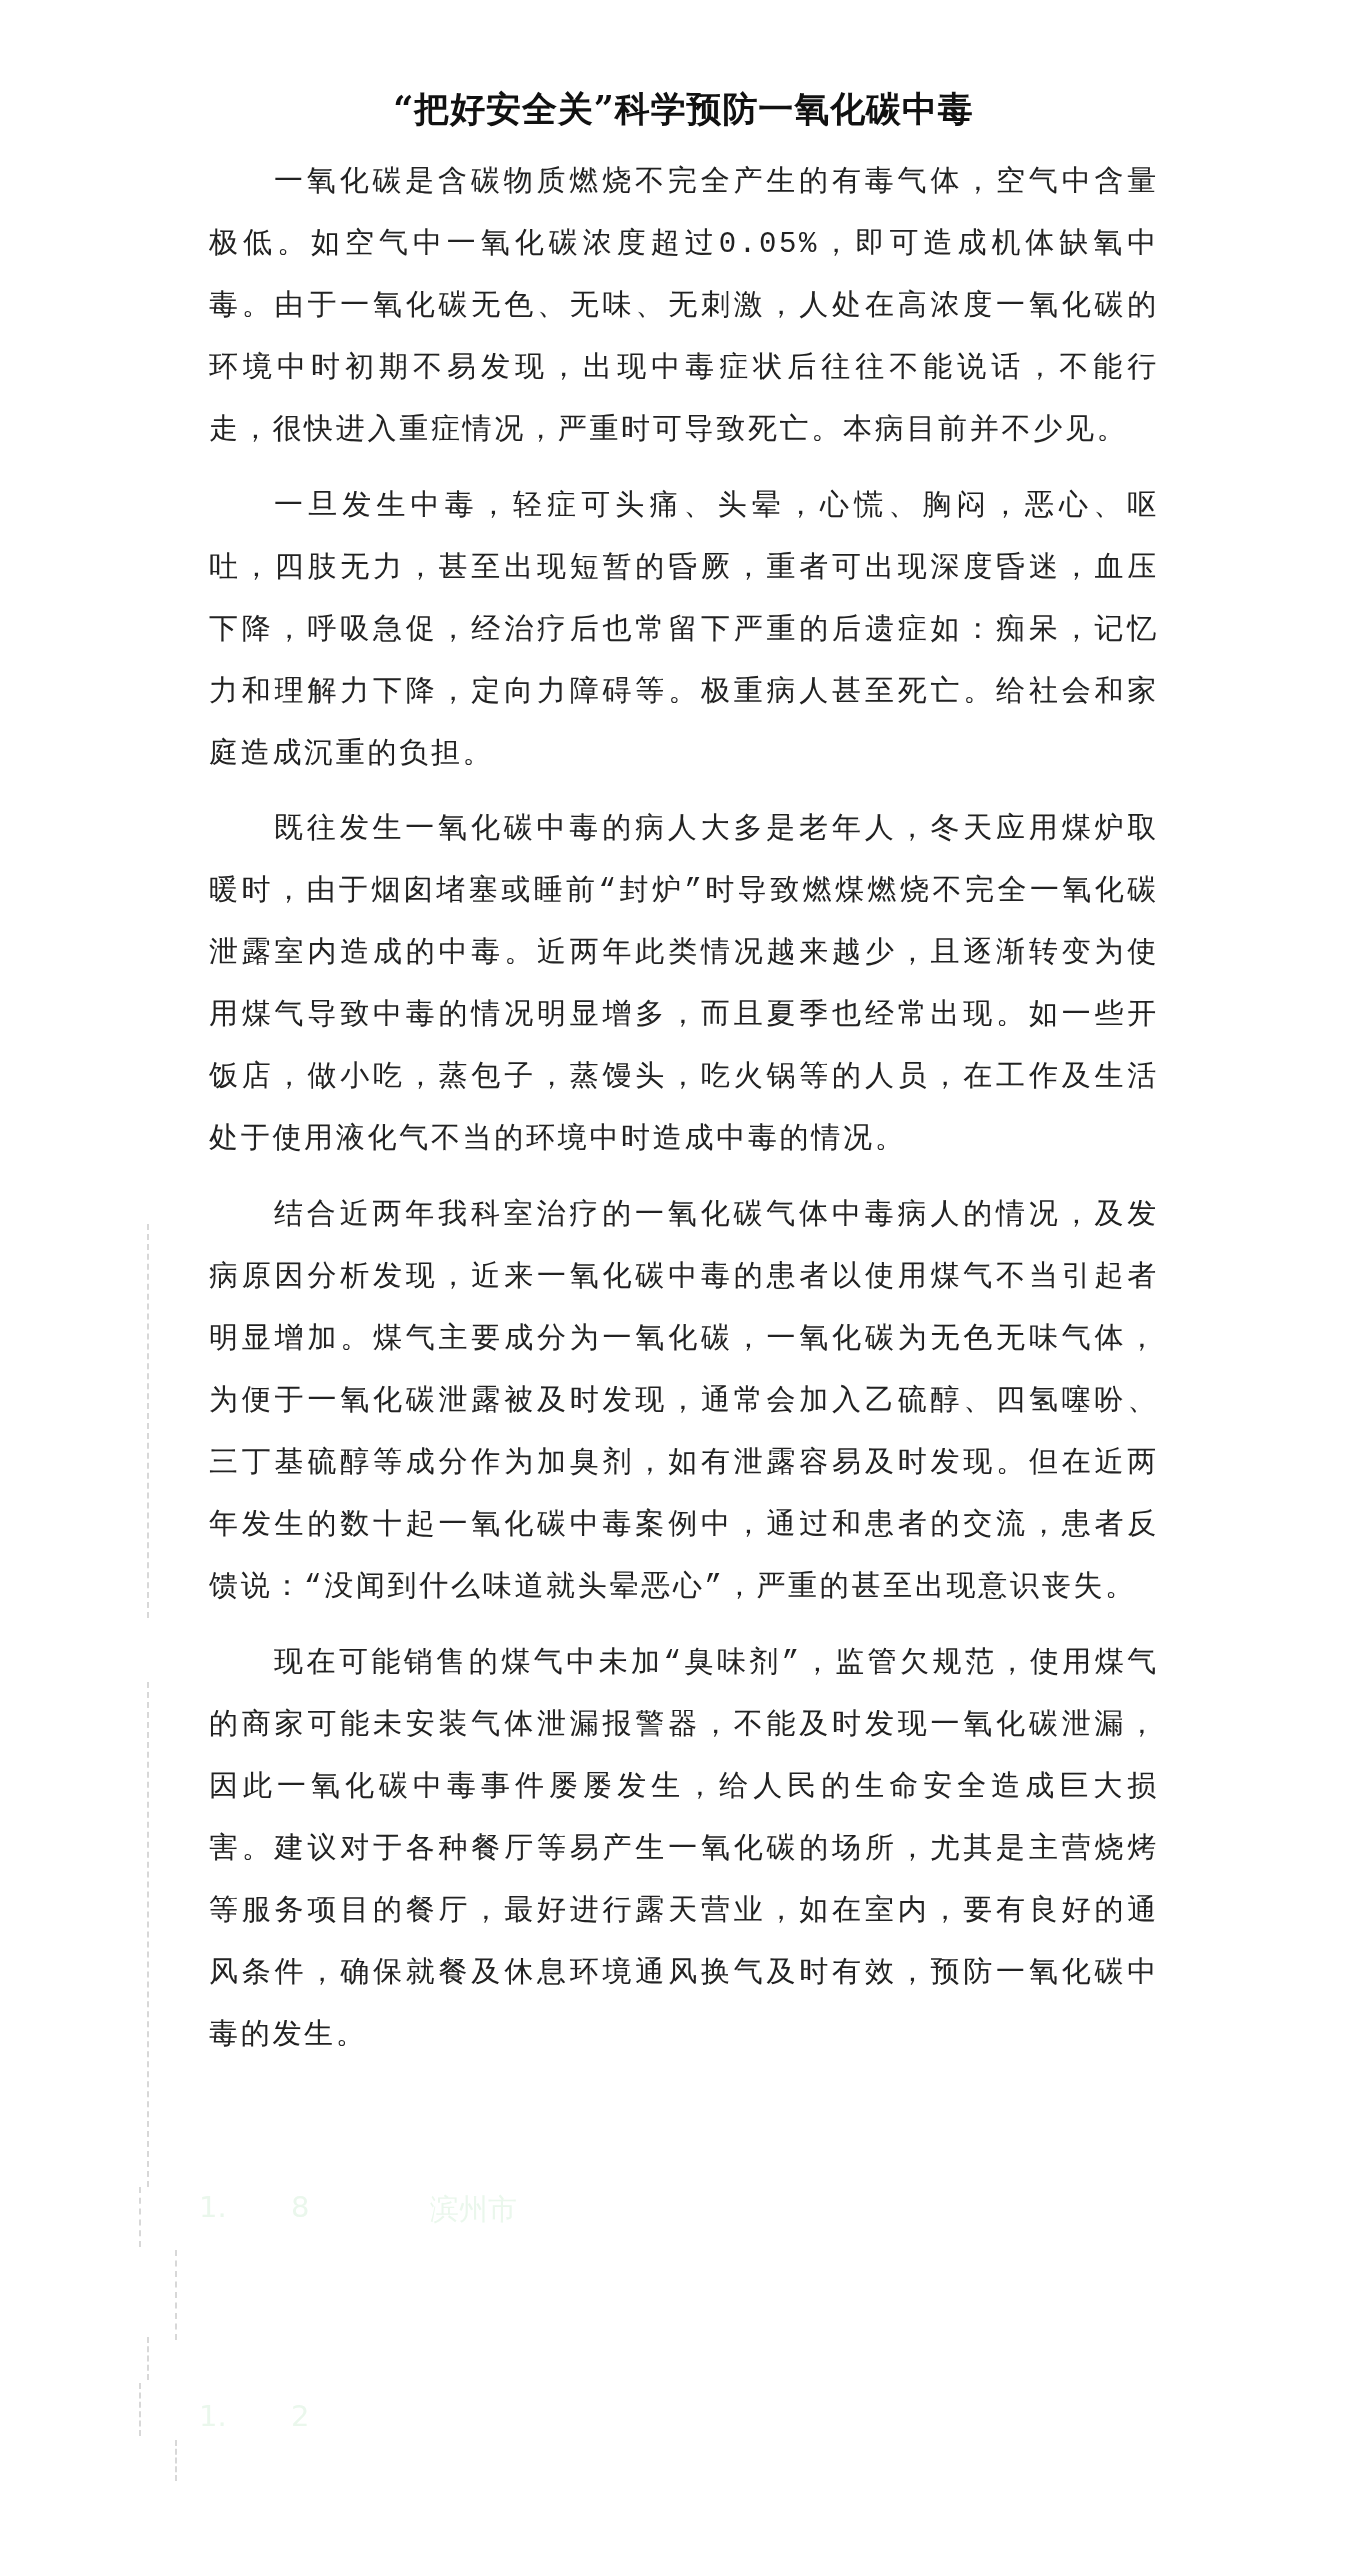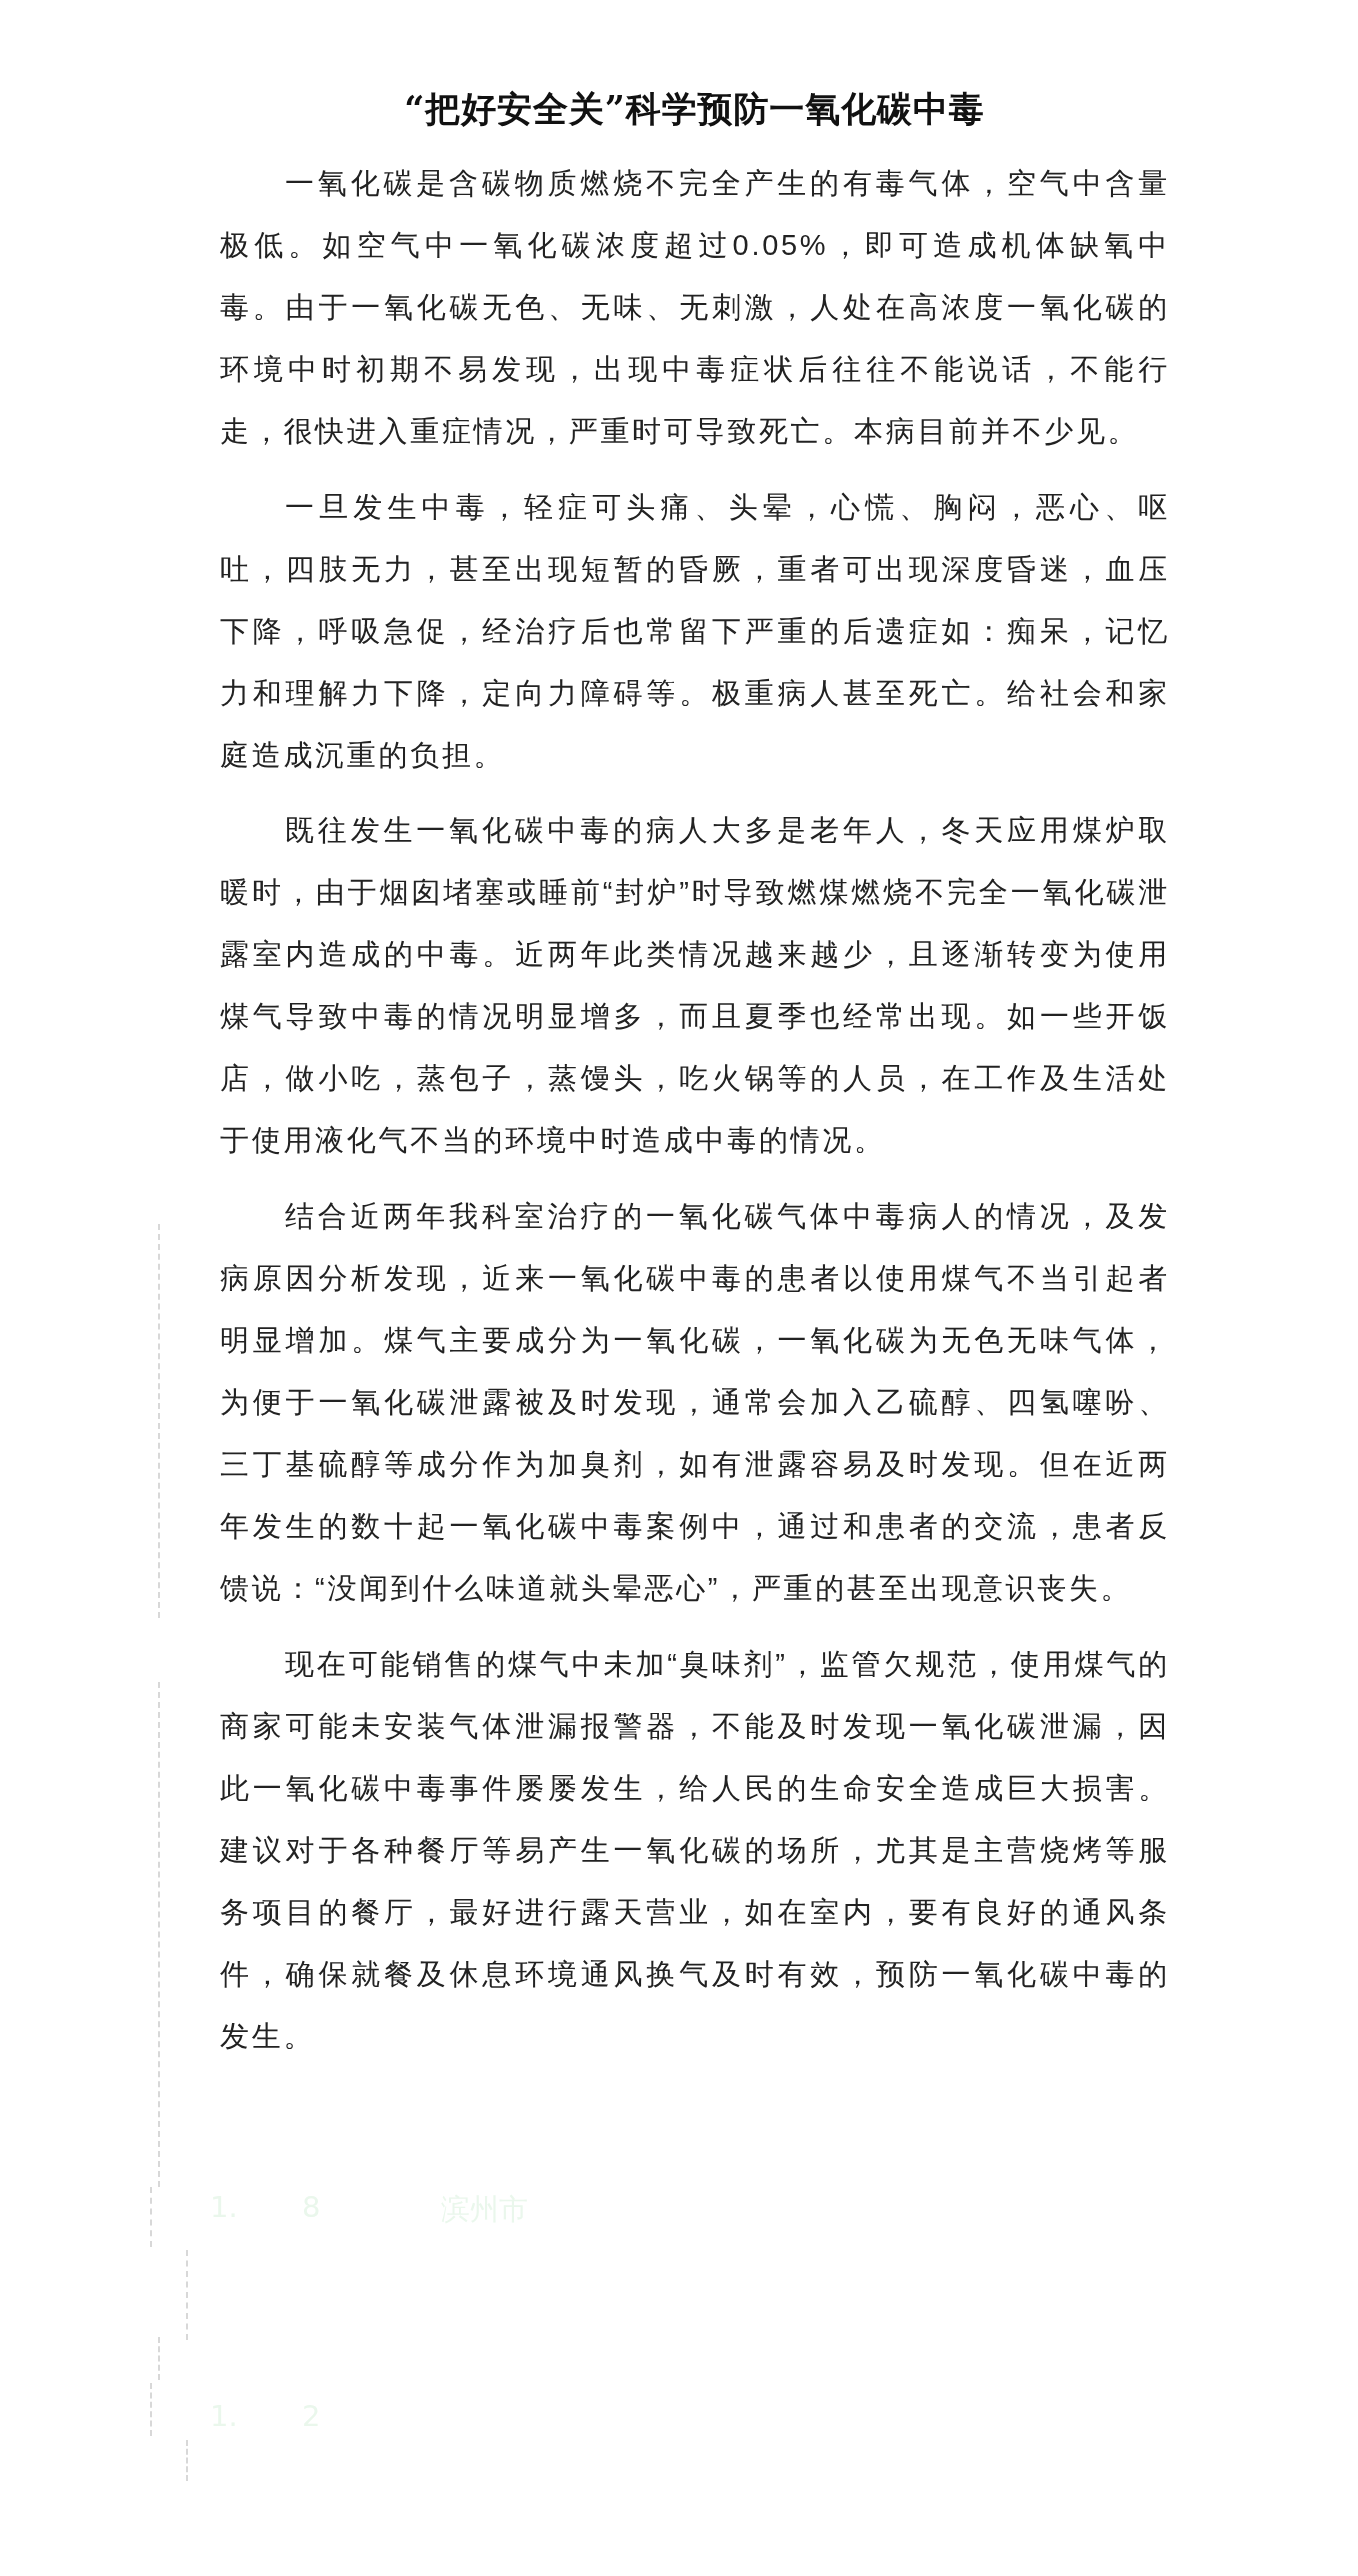--- a/index.html
+++ b/index.html
@@ -10,21 +10,21 @@
   body {
     width: 1359px;
     height: 2576px;
     position: relative;
     overflow: hidden;
     font-family: "DejaVu Sans", sans-serif;
     color: #1a1a1a;
   }
   .page {
     position: absolute;
-    left: 15px;
+    left: 4px;
     top: 0;
     width: 1243px;
     height: 2576px;
   }
   .title {
     position: absolute;
     left: 0;
     width: 1359px;
     top: 86px;
     text-align: center;
@@ -34,21 +34,21 @@
     letter-spacing: 0.9px;
     color: #111;
   }
   .body-text {
     position: absolute;
     left: 205px;
     width: 950px;
     top: 152px;
   }
   .para {
-    font-family: Liberation Sans, sans-serif;
+    font-family: Liberation Mono, monospace;
     font-size: 29px;
     line-height: 62px;
     letter-spacing: 2.7px;
     text-indent: 65px;
     text-align: justify;
     margin: 0 0 13.7px 0;
     color: #222;
   }
   .dash-line {
     position: absolute;

